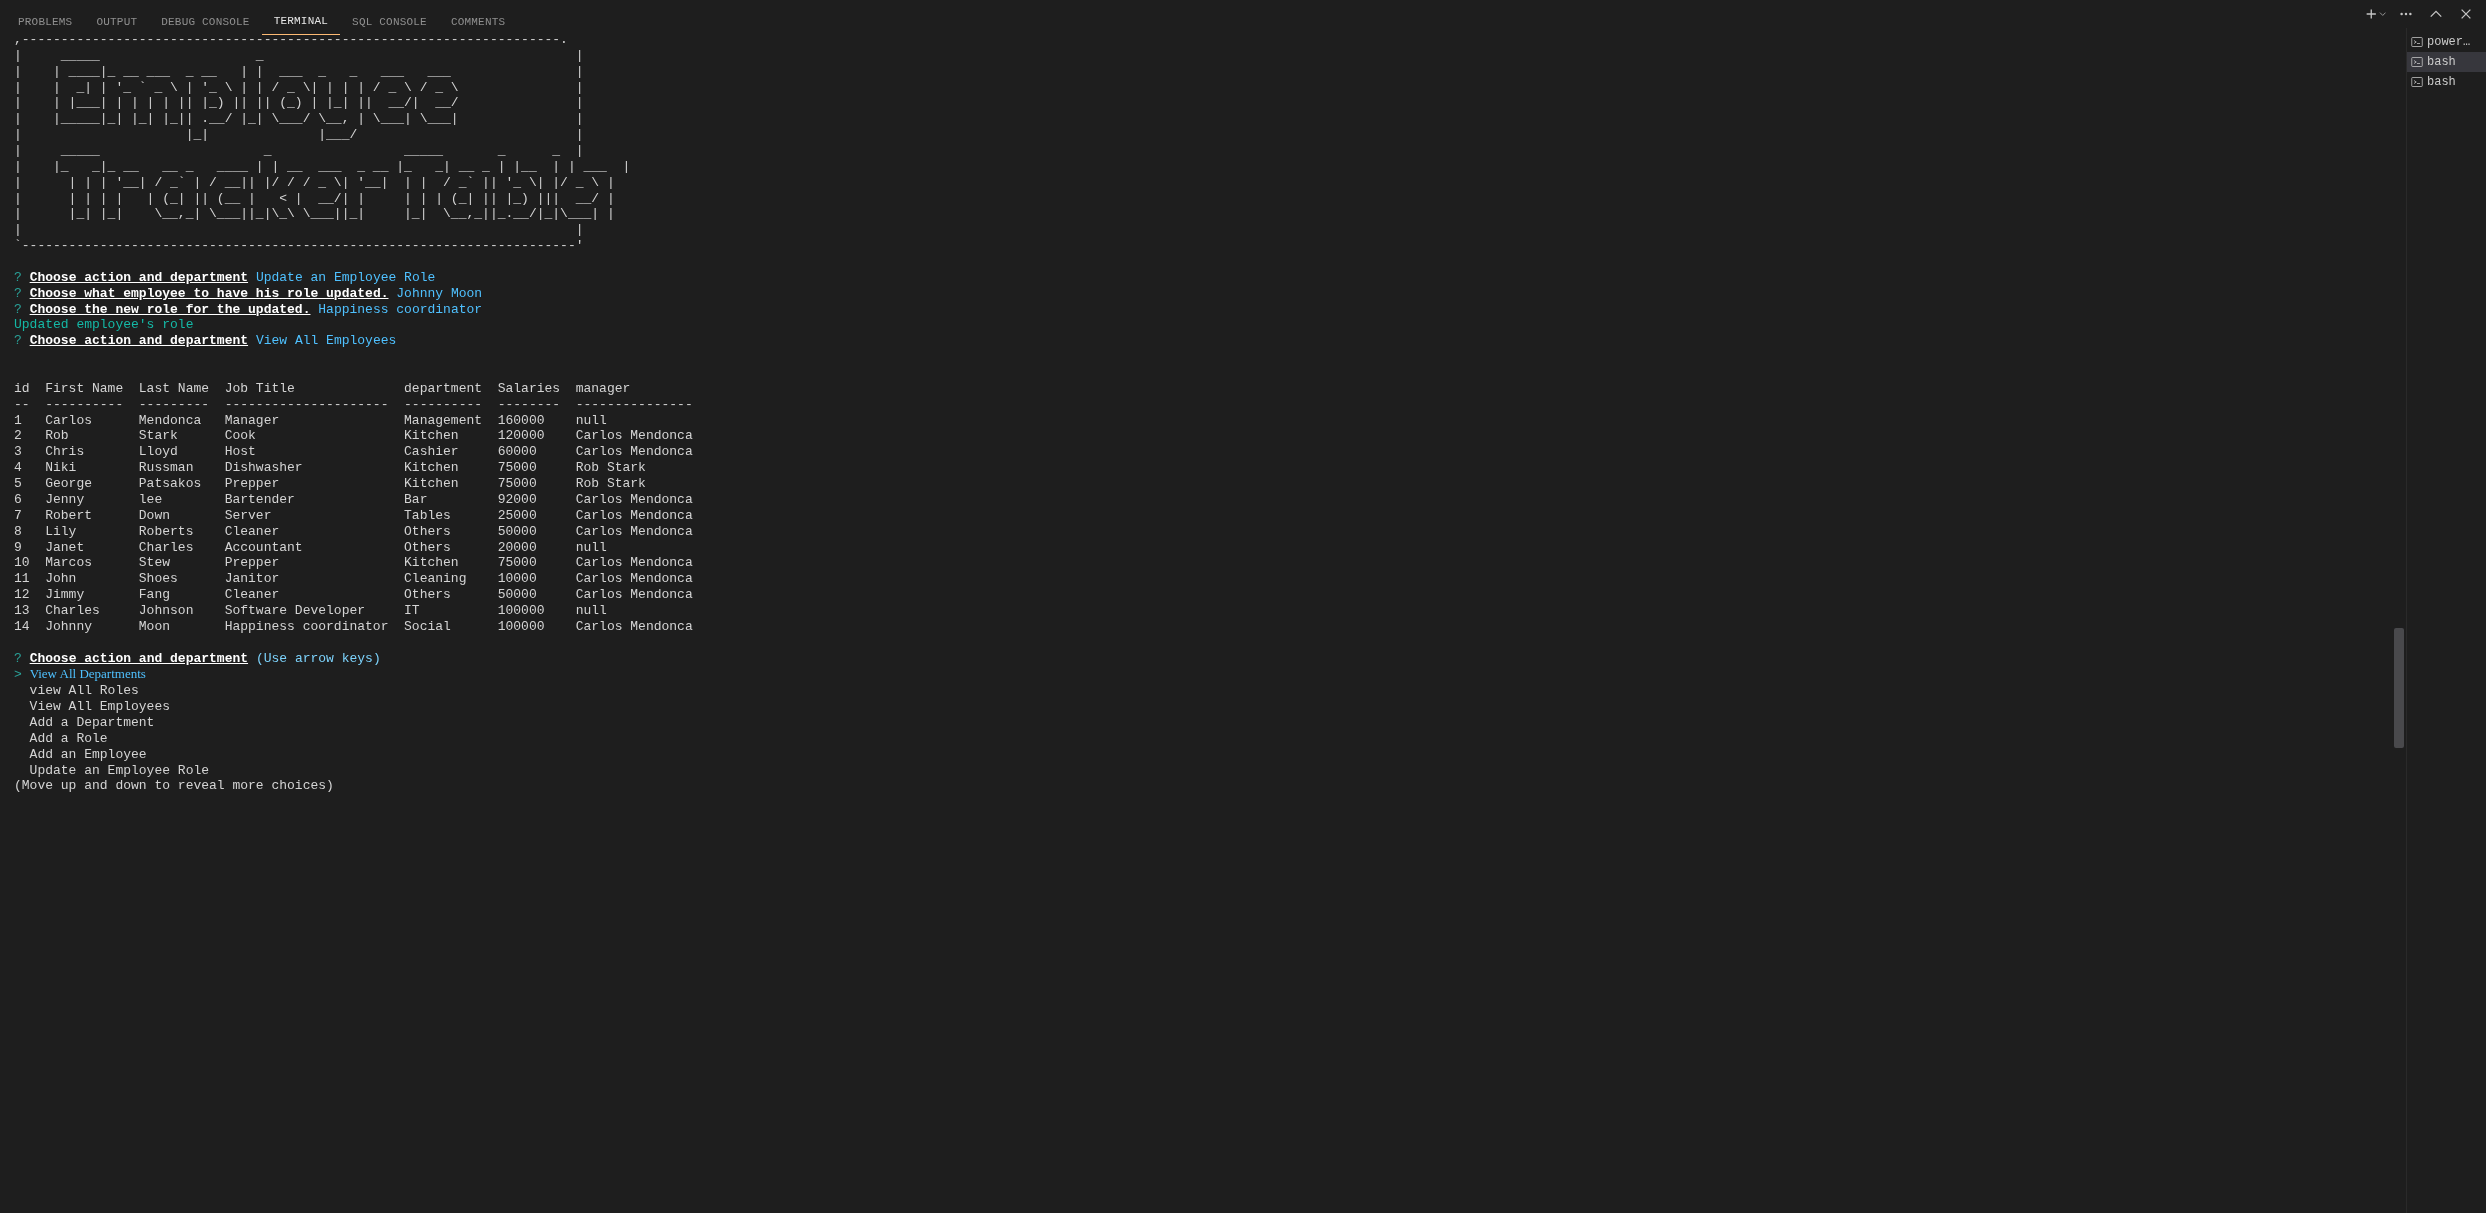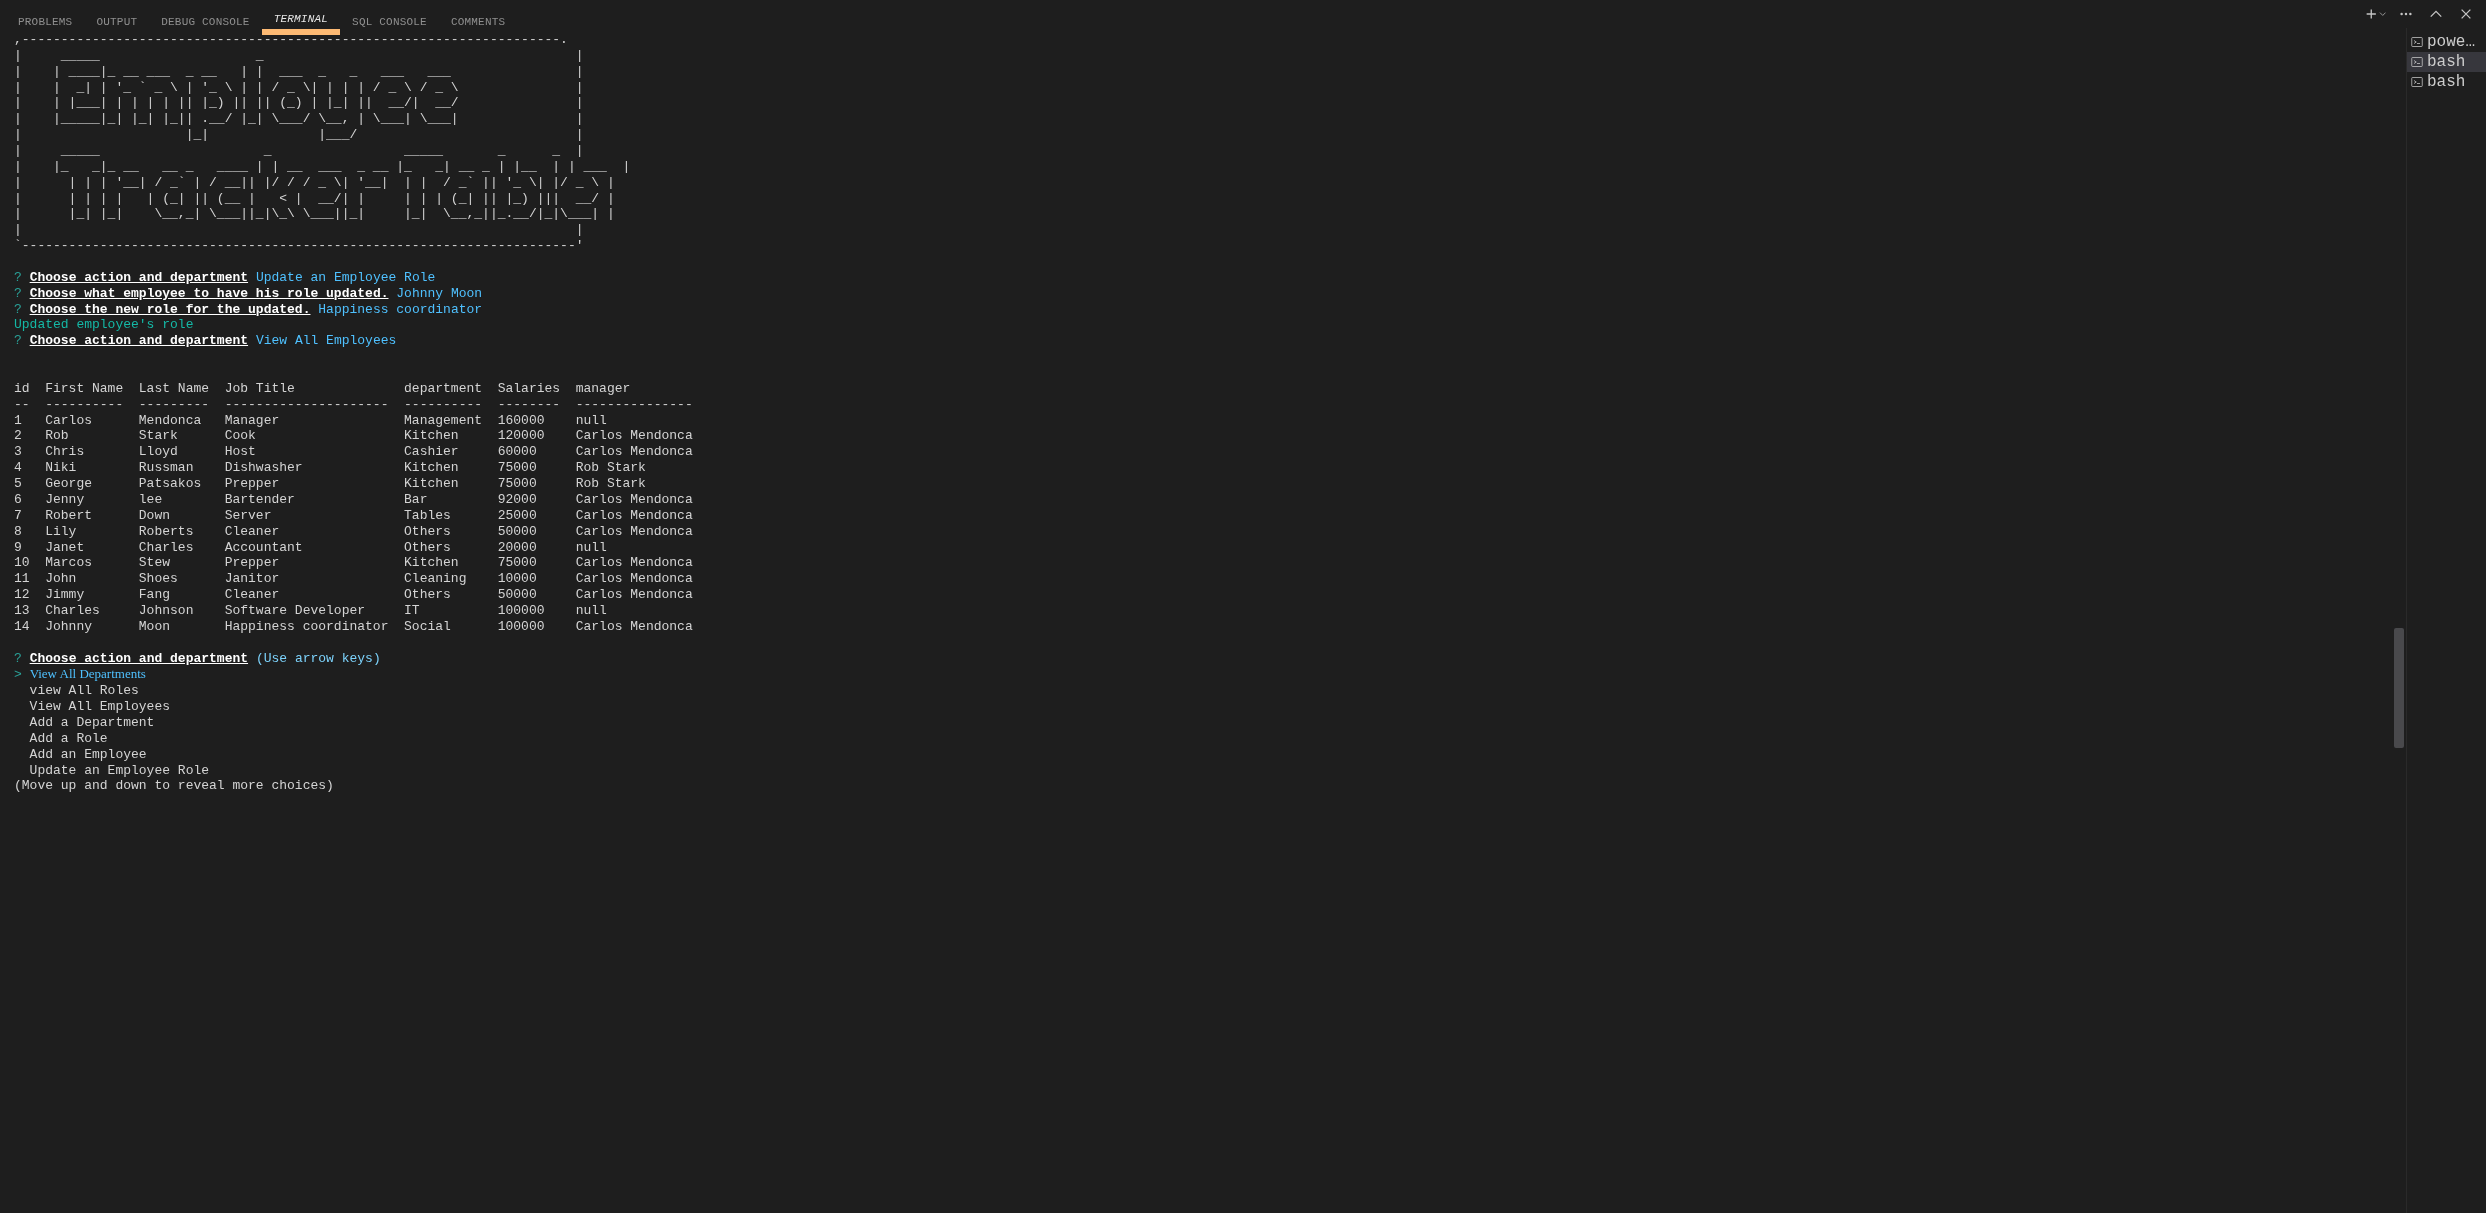--- a/index.html
+++ b/index.html
@@ -25,22 +25,21 @@
       display: flex;
       align-items: center;
       font-size: 11px;
       color: #8f8f8f;
       cursor: pointer;
       letter-spacing: 0.2px;
       margin-top: 16px;
     }
     .panel-tabs .tab.active {
       color: #e7e7e7;
-      border-bottom: 6px solid #fdba74;
-      font-style: italic;
+      border-bottom: 1px solid #fdba74;
     }
     .panel-actions {
       margin-left: auto;
       display: flex;
       align-items: center;
       gap: 10px;
       padding-right: 4px;
     }
     .icon-btn {
       width: 20px; height: 20px;
@@ -89,21 +88,21 @@
       width: 80px;
       background: #1e1e1e;
       border-left: 1px solid #2a2a2a;
       padding-top: 4px;
     }
     .side-item {
       display: flex; align-items: center;
       gap: 4px;
       height: 20px;
       padding: 0 4px;
-      font-size: 16px;
+      font-size: 12px;
       color: #cccccc;
       cursor: pointer;
     }
     .side-item.active { background: #37373d; }
     .side-item svg { width: 12px; height: 12px; flex-shrink: 0; }
     .side-item span { overflow: hidden; text-overflow: ellipsis; white-space: nowrap; }
   </style>
 </head>
 <body>
 

